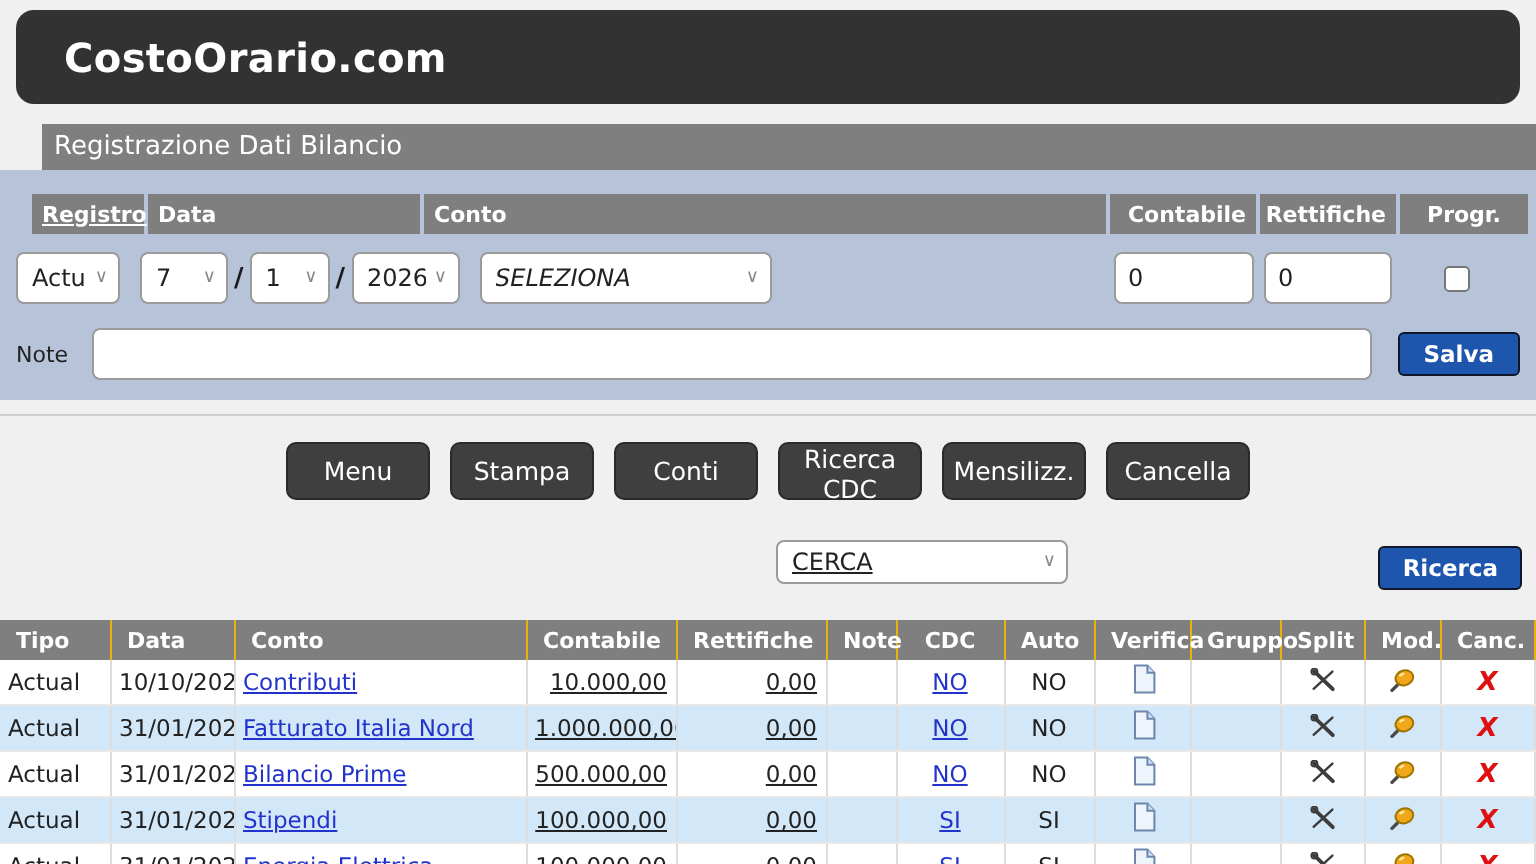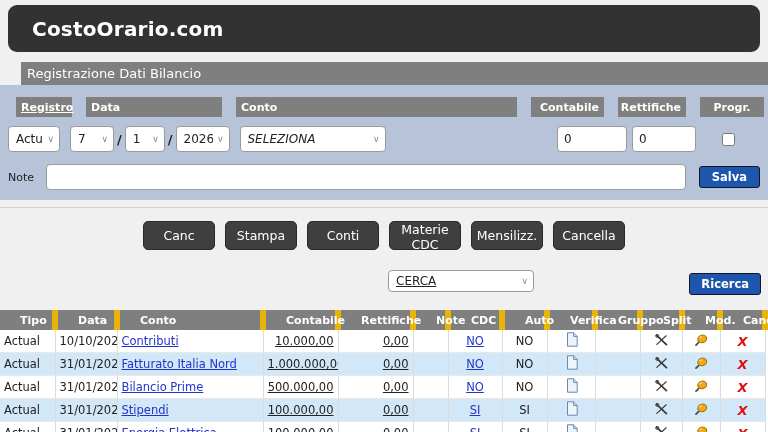--- a/index.html
+++ b/index.html
@@ -12,21 +12,21 @@
   body{background:var(--page-bg); font-family:"DejaVu Sans","Liberation Sans",sans-serif; color:var(--text); font-size:12px;}
 
   .app-header{margin:5px 8px 0 8px; height:47px; background:var(--header-bg); border-radius:9px;
     display:flex; align-items:center; padding-left:24px;}
   .app-header h1{color:#fff; font-size:20px; font-weight:bold; letter-spacing:.2px;}
 
   .section-bar{margin-top:10px; height:23px; background:var(--bar-bg); color:#fff;
     display:flex; align-items:center; padding-left:6px; font-size:13px;margin-left:21px;}
 
   .form-panel{background:var(--form-bg); padding:12px 4px 8px 4px;}
-  .fh-row{display:flex; gap:14px; height:20px;padding-left:12px;}
+  .fh-row{display:flex; gap:2px; height:20px;padding-left:12px;}
   .fh-cell{background:var(--bar-bg); color:#fff; font-size:11px; font-weight:bold;
     display:flex; align-items:center; padding:0 5px;}
   .fh-registro{width:56px;}
   .fh-data{width:136px;}
   .fh-conto{flex:1;}
   .fh-contabile{width:73px; justify-content:flex-end;}
   .fh-rettifiche{width:68px; justify-content:flex-end;}
   .fh-progr{width:64px; justify-content:center;}
   .u{text-decoration:underline; cursor:pointer;}
 
@@ -61,21 +61,21 @@
     width:72px; height:29px; font-size:12.5px; cursor:pointer; font-family:inherit;}
 
   .search-row{margin-top:20px; position:relative; height:30px;}
   .search-sel{position:absolute; left:388px; top:0;}
   .search-sel select{width:146px; height:22px;text-decoration:underline;}
   .ricerca{position:absolute; right:7px; top:3px; padding:3px 11px;}
 
   table{margin-top:10px; width:768px; border-collapse:collapse; table-layout:fixed; font-size:11.5px;
     background:#fff;}
   th{background:var(--bar-bg); color:#fff; font-size:11px; font-weight:bold; text-align:left;
-    padding:3px 20px; border-right:6px solid #eab308; height:20px;}
+    padding:3px 8px; border-right:1px solid #eab308; height:20px;}
   th.r{text-align:right;} th.c{text-align:center;}
   td{padding:2px 4px; border-right:1px solid #dcdcdc; border-bottom:1px solid #e8e8e8; height:21px;
     white-space:nowrap; overflow:hidden;}
   td.r{text-align:right;text-decoration:underline;} td.c{text-align:center;margin-left:40px;}
   tbody tr:nth-child(even){background:var(--row-alt);}
   a.link{color:var(--link); text-decoration:underline; cursor:pointer;}
   .x-glyph{color:var(--red); font-weight:bold; font-style:italic; font-size:13px; cursor:pointer;}
   .icon-btn{cursor:pointer; display:inline-block; vertical-align:middle;}
 </style>
 </head>
@@ -122,24 +122,24 @@
   <div class="note-row">
     <span class="note-label">Note</span>
     <input type="text" class="note-input" value="" style="">
     <button class="btn-primary">Salva</button>
   </div>
 </div>
 
 <div class="divider"></div>
 
 <div class="toolbar">
-  <button class="btn-dark">Canc</button>
+  <button class="btn-dark">Menu</button>
   <button class="btn-dark">Stampa</button>
   <button class="btn-dark">Conti</button>
-  <button class="btn-dark">Materie CDC</button>
+  <button class="btn-dark">Ricerca CDC</button>
   <button class="btn-dark">Mensilizz.</button>
   <button class="btn-dark">Cancella</button>
 </div>
 
 <div class="search-row">
   <span class="sel-wrap search-sel"><select><option>CERCA</option></select></span>
   <button class="btn-primary ricerca">Ricerca</button>
 </div>
 
 <table>

